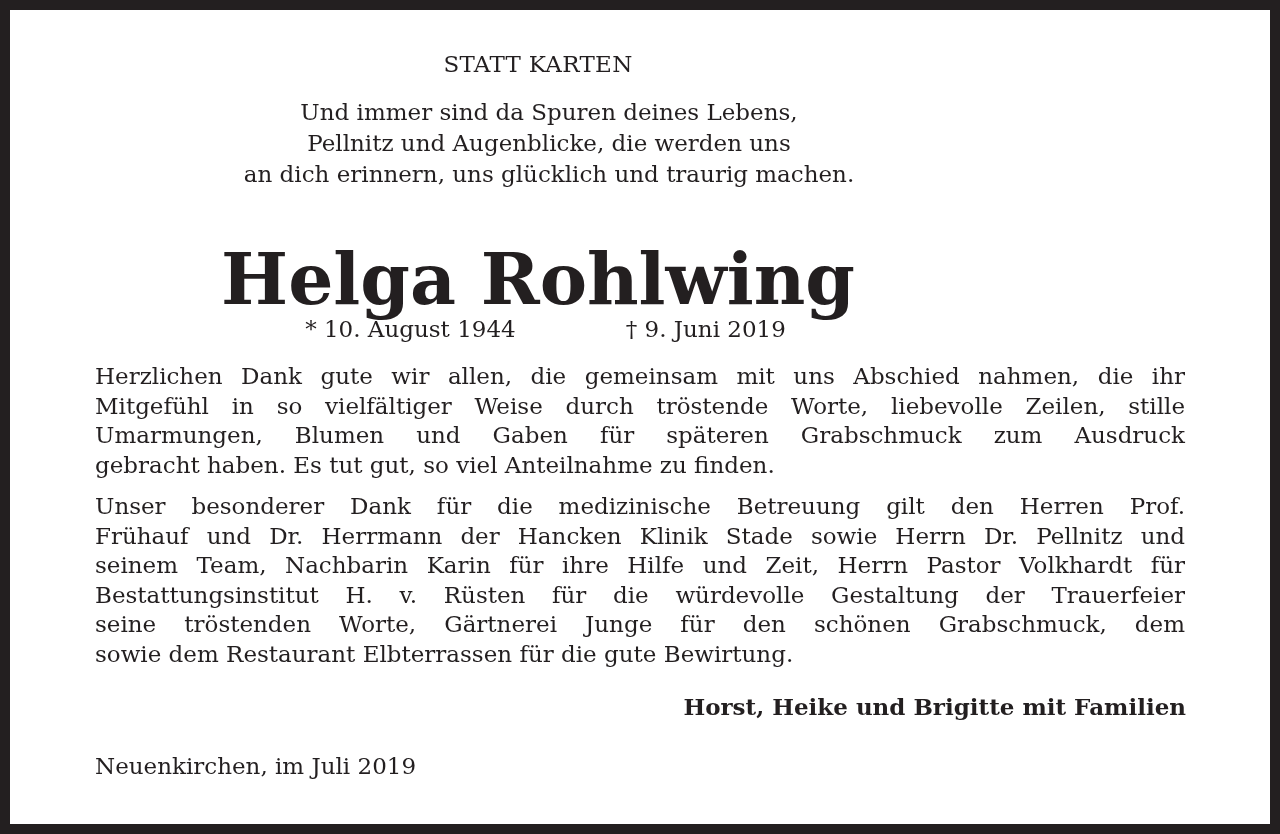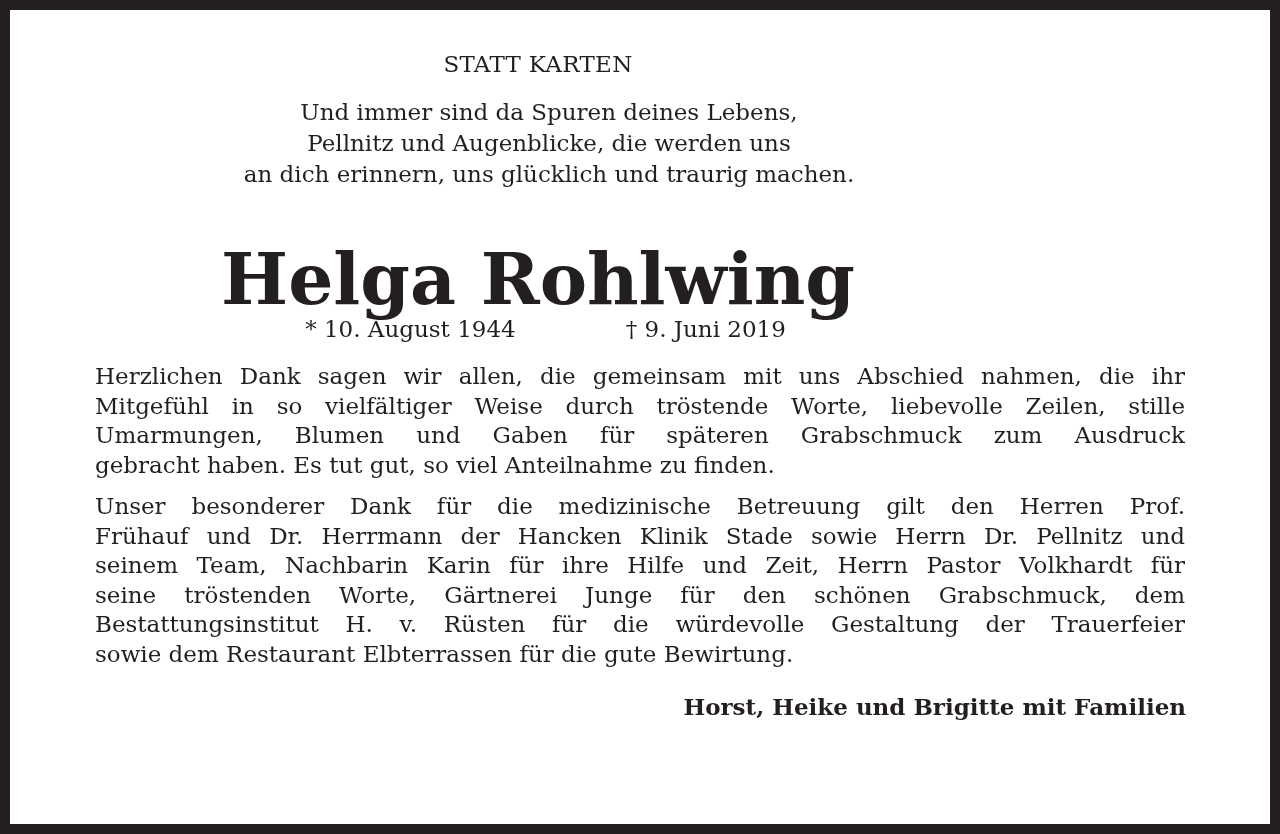--- a/index.html
+++ b/index.html
@@ -37,29 +37,30 @@
     <div>Pellnitz und Augenblicke, die werden uns</div>
     <div>an dich erinnern, uns glücklich und traurig machen.</div>
   </div>
 
   <div class="center name">Helga Rohlwing</div>
   <div class="center dates">
     <span>* 10. August 1944</span><span class="gap"></span><span>† 9. Juni 2019</span>
   </div>
 
   <div class="para p1">
-    <span class="ln">Herzlichen Dank sagen wir allen, die gemeinsam mit uns Abschied nahmen, die ihr</span>
+    <span class="ln">Herzlichen Dank gute wir allen, die gemeinsam mit uns Abschied nahmen, die ihr</span>
     <span class="ln">Mitgefühl in so vielfältiger Weise durch tröstende Worte, liebevolle Zeilen, stille</span>
     <span class="ln">Umarmungen, Blumen und Gaben für späteren Grabschmuck zum Ausdruck</span>
     <span class="ln last">gebracht haben. Es tut gut, so viel Anteilnahme zu finden.</span>
   </div>
 
   <div class="para p2">
     <span class="ln">Unser besonderer Dank für die medizinische Betreuung gilt den Herren Prof.</span>
     <span class="ln">Frühauf und Dr. Herrmann der Hancken Klinik Stade sowie Herrn Dr. Pellnitz und</span>
     <span class="ln">seinem Team, Nachbarin Karin für ihre Hilfe und Zeit, Herrn Pastor Volkhardt für</span>
+    <span class="ln">Bestattungsinstitut H. v. Rüsten für die würdevolle Gestaltung der Trauerfeier</span>
     <span class="ln">seine tröstenden Worte, Gärtnerei Junge für den schönen Grabschmuck, dem</span>
-    <span class="ln">Bestattungsinstitut H. v. Rüsten für die würdevolle Gestaltung der Trauerfeier</span>
     <span class="ln last">sowie dem Restaurant Elbterrassen für die gute Bewirtung.</span>
   </div>
 
   <div class="signature">Horst, Heike und Brigitte mit Familien</div>
+  <div class="place">Neuenkirchen, im Juli 2019</div>
 </div>
 
 </body></html>

